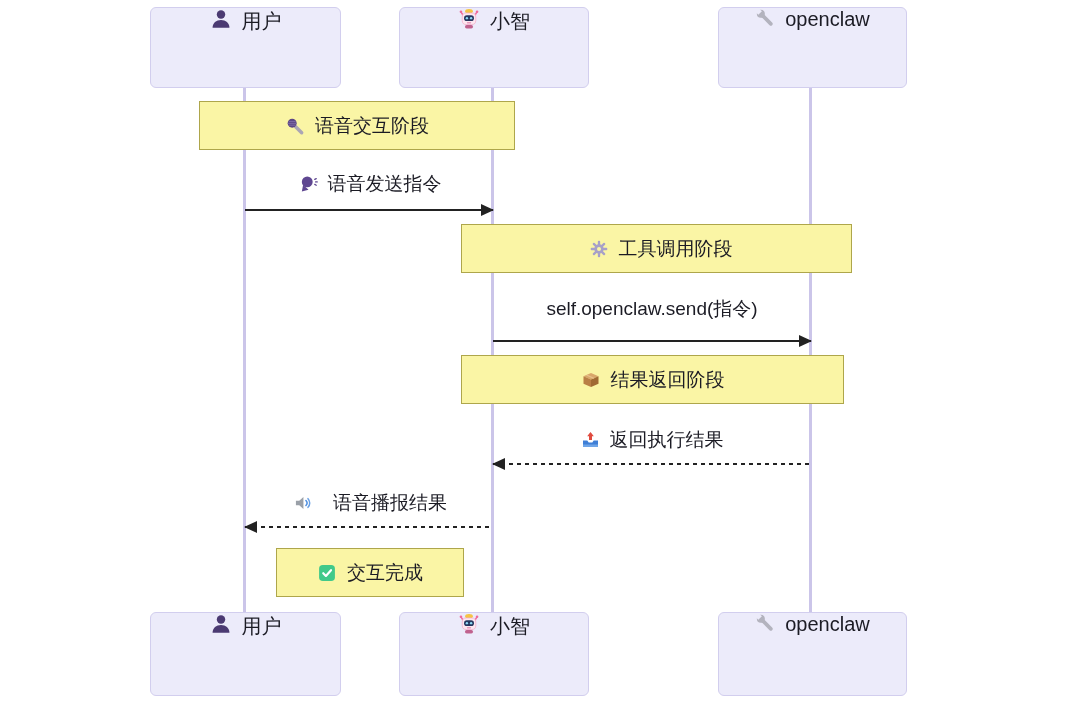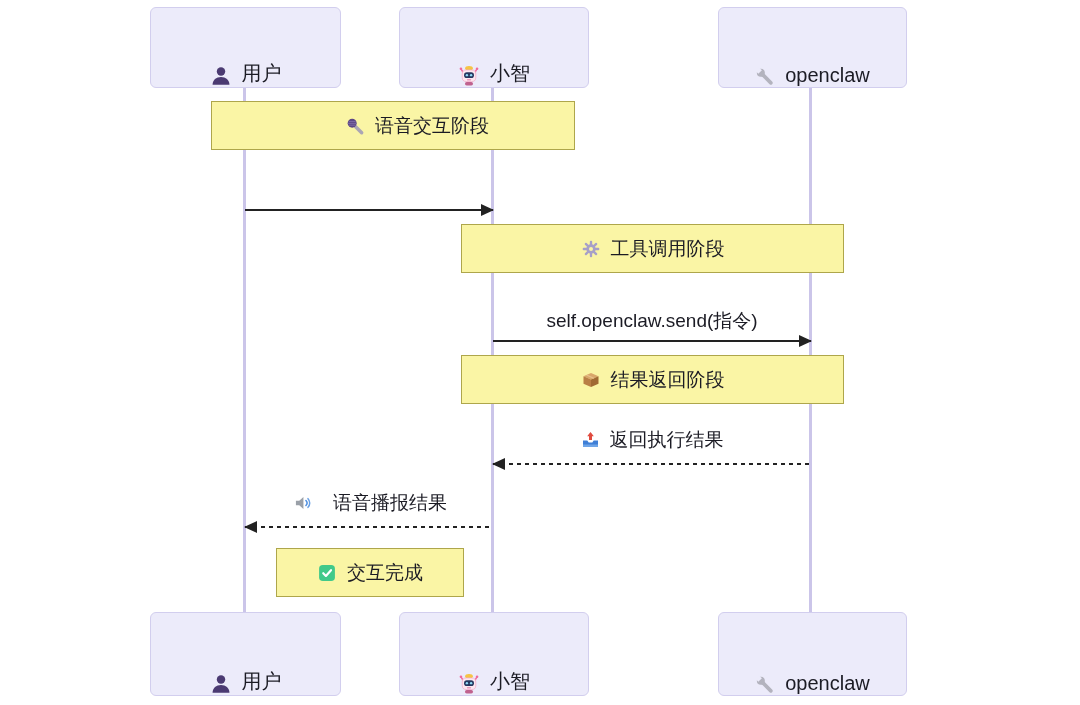--- a/index.html
+++ b/index.html
@@ -2,21 +2,21 @@
 <html style="--actor-fill: #ECEBFA; --actor-border: #D2CEEE; --lifeline: #CBC5E9; --note-fill: #FAF5A5; --note-border: #AEA64B; --arrow: #222222;"><head>
 <meta charset="utf-8">
 <style>
   html,body{margin:0;padding:0;background:#ffffff;}
   .canvas{
     position:relative;width:1080px;height:705px;background:#ffffff;overflow:hidden;
     font-family:"Liberation Sans","DejaVu Sans",sans-serif;color:#1b1b24;
   }
   .lifeline{position:absolute;width:3px;background:var(--lifeline,#CBC5E9);}
   .actor-box{
-    position:absolute;display:flex;align-items:flex-end;justify-content:center;gap:10px;
+    position:absolute;display:flex;align-items:flex-start;justify-content:center;gap:10px;
     background:var(--actor-fill,#ECEBFA);border:1px solid var(--actor-border,#D2CEEE);
     border-radius:6px;font-size:20px;
   }
   .note{
     position:absolute;display:flex;align-items:center;justify-content:center;gap:10px;
     background:var(--note-fill,#FAF5A5);border:1px solid var(--note-border,#AEA64B);
     font-size:19px;
   }
   .msg-label{
     position:absolute;transform:translateX(-50%);display:flex;align-items:center;gap:9px;
@@ -70,52 +70,62 @@
     <span class="icon">
       <svg width="20" height="20" viewBox="0 0 24 24">
           <line x1="9.5" y1="9.5" x2="19" y2="19" stroke="#B3B3BE" stroke-width="4.4" stroke-linecap="round"></line>
           <circle cx="7" cy="7" r="4.8" fill="#B3B3BE"></circle>
           <rect x="1" y="1" width="6" height="6" transform="rotate(45 4 4)" fill="#ECEBFA"></rect>
         </svg>
     </span>
     <span>openclaw</span>
   </div>
 
-  <div class="note" style="left:211px;top:101px;width:314px;height:47px;padding-left:48px;">
+  <div class="note" style="left:199px;top:101px;width:314px;height:47px;">
     <span class="icon">
       <svg width="20" height="20" viewBox="0 0 24 24">
           <line x1="12.5" y1="12.5" x2="20" y2="20" stroke="#ABA5B5" stroke-width="4.2" stroke-linecap="round"></line>
           <circle cx="8.6" cy="8.6" r="5.4" fill="#5B4584"></circle>
           <path d="M4.5 6.5 h8.2 M3.6 8.8 h10 M4.5 11 h8.2" stroke="#8A76B3" stroke-width="0.9" fill="none"></path>
         </svg>
     </span>
     <span>语音交互阶段</span>
   </div>
 
+  <div class="msg-label" style="left:370px;top:171px;">
+    <span class="icon">
+      <svg width="20" height="20" viewBox="0 0 24 24">
+          <circle cx="10.5" cy="9.5" r="6.5" fill="#5F4791"></circle>
+          <path d="M5.5 13 L4 21 L12 19 Z" fill="#5F4791"></path>
+          <path d="M19.5 6.5 l1.8-1 M20.5 9.5 h2 M19.5 12.5 l1.8 1" stroke="#5F4791" stroke-width="1.5" stroke-linecap="round" fill="none"></path>
+        </svg>
+    </span>
+    <span>语音发送指令</span>
+  </div>
   <div class="arrow solid" style="left:245px;top:209px;width:248px;">
     <div class="head right"></div>
   </div>
 
-  <div class="note" style="left:461px;top:224px;width:381px;height:47px;">
+  <div class="note" style="left:461px;top:224px;width:381px;height:47px;padding-left:8px;">
     <span class="icon">
       <svg width="20" height="20" viewBox="0 0 24 24">
           <g fill="#A7A0C8">
             <rect x="10.6" y="2" width="2.8" height="20" rx="1.2"></rect>
             <rect x="10.6" y="2" width="2.8" height="20" rx="1.2" transform="rotate(45 12 12)"></rect>
             <rect x="10.6" y="2" width="2.8" height="20" rx="1.2" transform="rotate(90 12 12)"></rect>
             <rect x="10.6" y="2" width="2.8" height="20" rx="1.2" transform="rotate(135 12 12)"></rect>
             <circle cx="12" cy="12" r="5.6"></circle>
           </g>
           <circle cx="12" cy="12" r="2.4" fill="#FAF5A5"></circle>
         </svg>
     </span>
     <span>工具调用阶段</span>
   </div>
 
-  <div class="msg-label" style="left:652px;top:308px;text-align:right;">
+  <div class="msg-label" style="left:652px;top:296px;text-align:right;">
     <span>self.openclaw.send(指令)</span>
   </div>
   <div class="arrow solid" style="left:493px;top:340px;width:318px;">
     <div class="head right"></div>
   </div>
 
   <div class="note" style="left:461px;top:355px;width:381px;height:47px;">
     <span class="icon">
       <svg width="20" height="20" viewBox="0 0 24 24">
           <path d="M12 3.5 L21 7.5 L12 11.5 L3 7.5 Z" fill="#D9A76A"></path>

